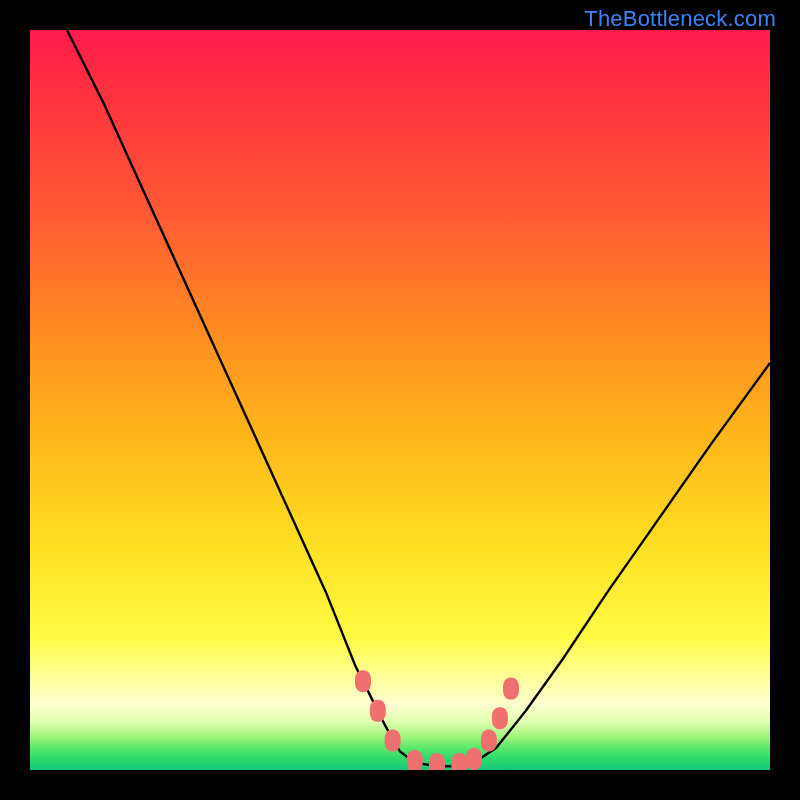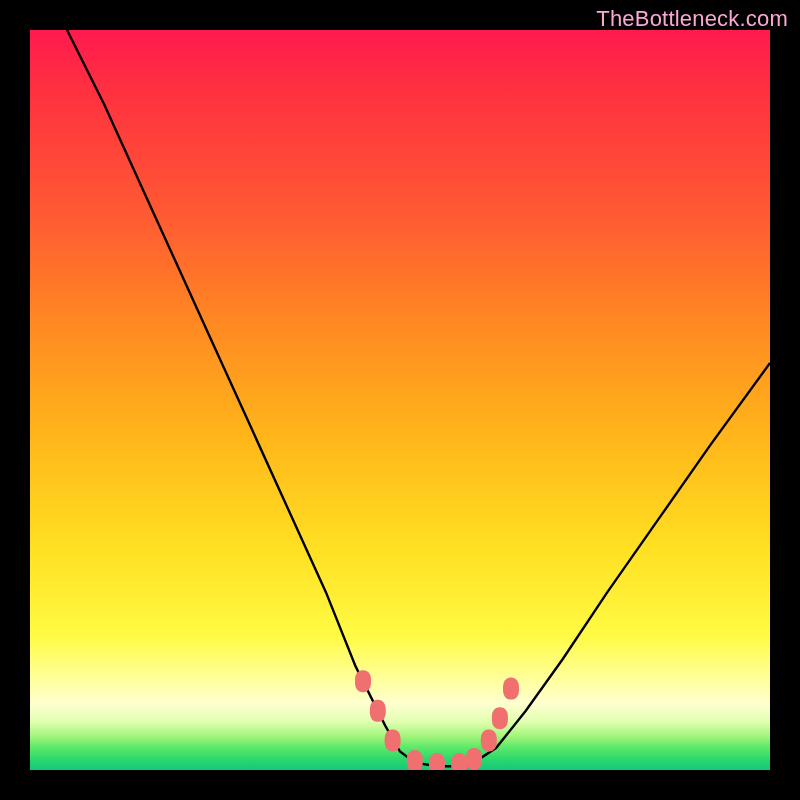--- a/index.html
+++ b/index.html
@@ -46,22 +46,22 @@
     );
   }
   svg.curve {
     position: absolute;
     left: 0; top: 0;
     width: 740px; height: 740px;
   }
   .watermark {
     position: absolute;
     top: 6px;
-    right: 12px;
-    color: #f9a8d4;
+    right: 24px;
+    color: #3b82f6;
     font-size: 22px;
     font-weight: 500;
     letter-spacing: 0.2px;
   }
 </style>
 </head>
 <body>
 
 <div class="frame">
   <div class="plot">

